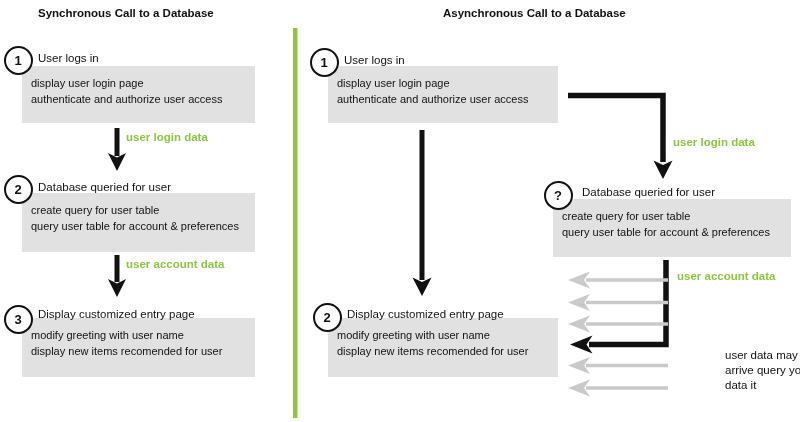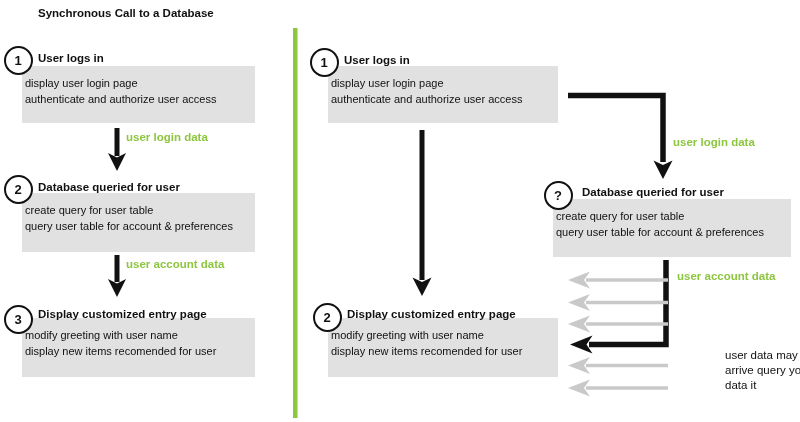--- a/index.html
+++ b/index.html
@@ -23,27 +23,27 @@
     width: 29px; height: 29px;
     border: 2.5px solid #111;
     border-radius: 50%;
     background: #fff;
     display: flex; align-items: center; justify-content: center;
     font-size: 13px; font-weight: bold;
     z-index: 3;
   }
   .step-heading {
     font-size: 11.5px;
-    font-weight: bold;
+    font-weight: normal;
     white-space: nowrap;
     z-index: 3;
   }
   .gray-box {
     background: #e1e1e1;
-    padding: 10px 0 0 3px;
+    padding: 10px 0 0 9px;
     font-size: 11px;
     line-height: 15.5px;
     z-index: 1;
   }
   .gray-box div { white-space: nowrap; }
   .arrow-label {
     font-size: 11.5px;
     font-weight: bold;
     color: #8dc63f;
     white-space: nowrap;
@@ -142,20 +142,21 @@
 
   <div class="abs step-circle" style="left:3.5px; top:304.5px;">
     <span>3</span>
   </div>
   <div class="abs step-heading" style="left:38px; top:308px;">Display customized entry page</div>
   <div class="abs gray-box" style="left:22px; top:318px; width:233px; height:59px;">
     <div>modify greeting with user name</div>
     <div>display new items recomended for user</div>
   </div>
 
+  <div class="abs title" style="left:443px; top:7px;">Asynchronous Call to a Database</div>
 
   <div class="abs step-circle" style="left:309.5px; top:47.5px;">
     <span>1</span>
   </div>
   <div class="abs step-heading" style="left:344px; top:54px;">User logs in</div>
   <div class="abs gray-box" style="left:328px; top:66px; width:230px; height:57px;">
     <div>display user login page</div>
     <div>authenticate and authorize user access</div>
   </div>
   <div class="abs arrow-label" style="left:673px; top:136px;">user login data</div>

